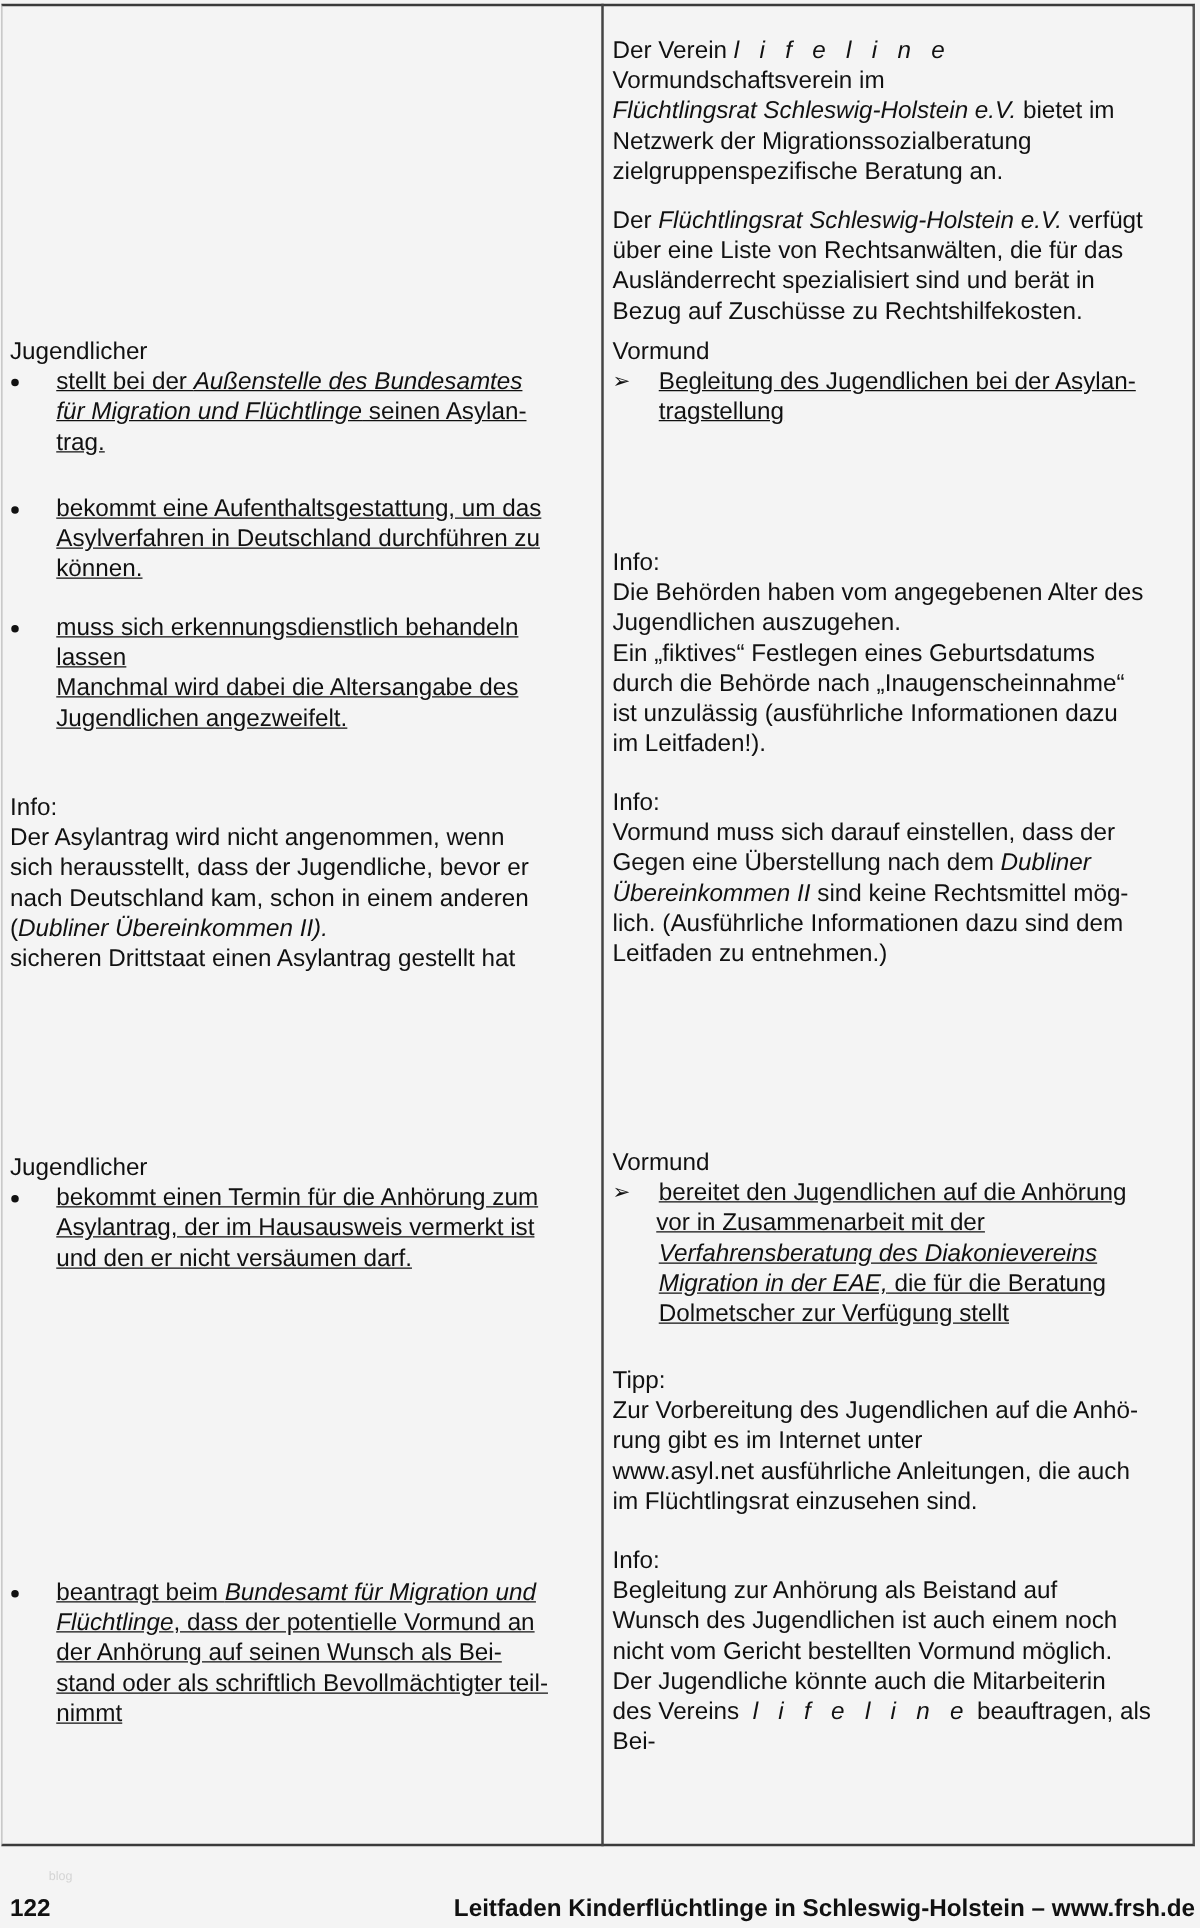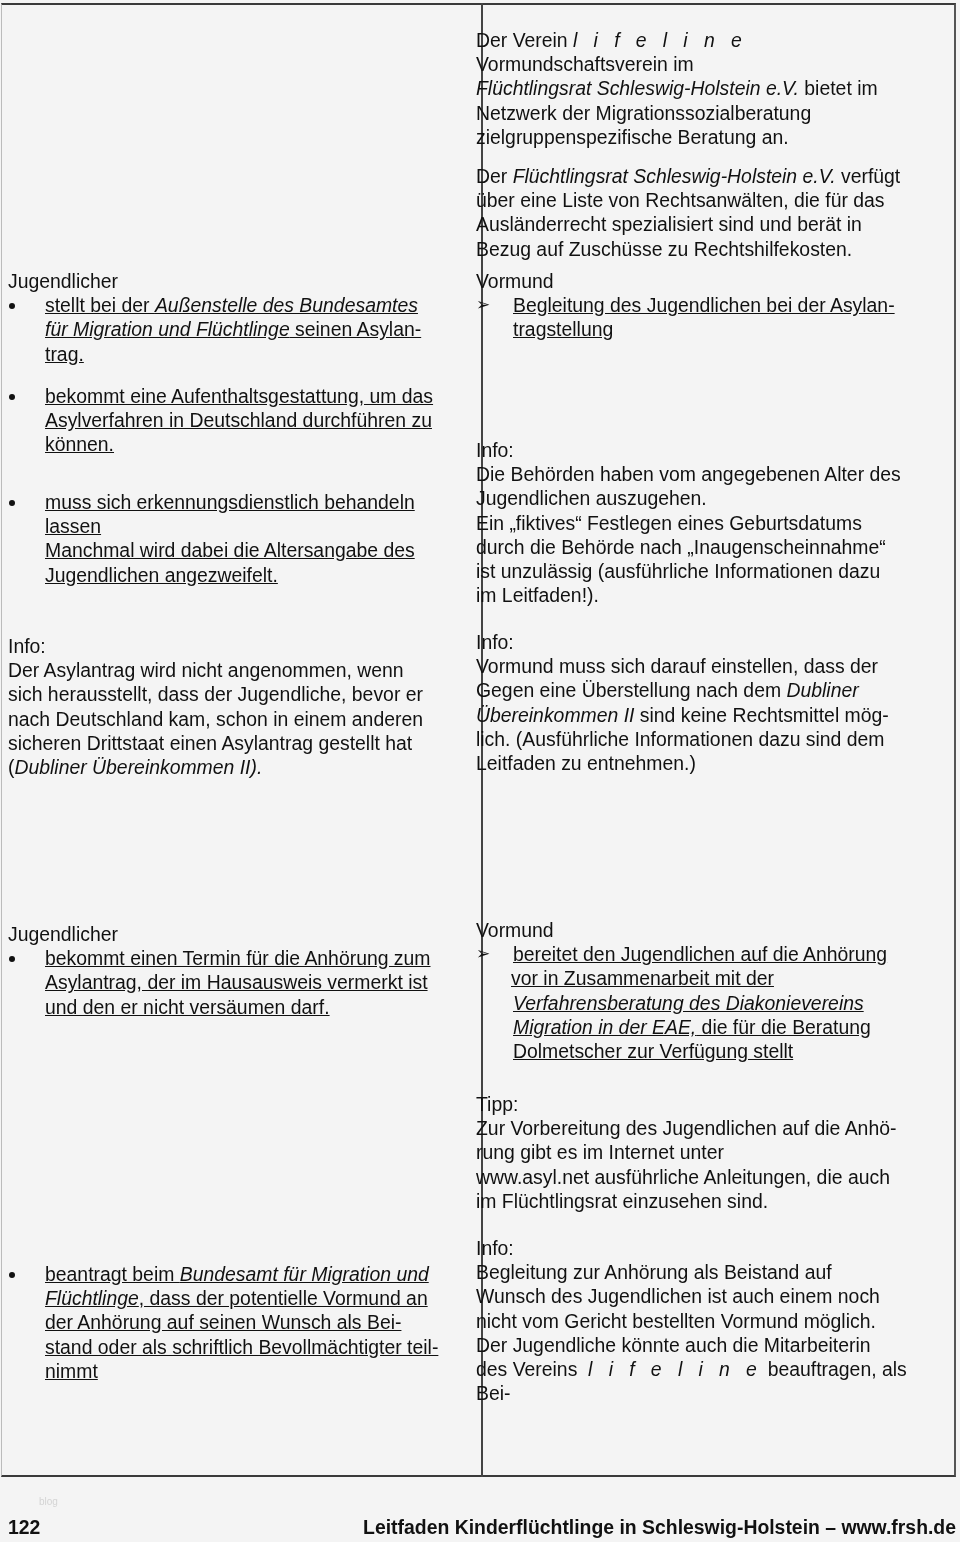--- a/index.html
+++ b/index.html
@@ -23,21 +23,21 @@
     box-sizing: border-box;
   }
   .divider {
     position: absolute;
     left: 481px; top: 3px;
     width: 2px; height: 1474px;
     background: #444;
   }
   .block { position: absolute; }
   .left { left: 8px; width: 468px; }
-  .right { left: 476px; width: 462px; }
+  .right { left: 490px; width: 462px; }
   .heading { font-weight: normal; }
   .item { position: relative; padding-left: 37px; text-decoration: underline; }
   .item .marker { position: absolute; left: 0; top: 0; width: 30px; }
   .item.bullet .marker::before {
     content: ""; position: absolute; left: 1px; top: 10px;
     width: 6px; height: 6px; border-radius: 50%; background: #111;
   }
   .item.arrow .marker { font-size: 17px; }
   .line { display: block; }
   i { font-style: italic; }
@@ -74,21 +74,21 @@
 
 <div class="block left" style="top:269px;">
   <div class="heading">Jugendlicher</div>
   <div class="item bullet">
     <span class="marker"></span>
     <span class="line"><span>stellt bei der </span><i>Außenstelle des Bundesamtes</i></span>
     <span class="line"><i>für Migration und Flüchtlinge</i><span> seinen Asylan-</span></span>
     <span class="line">trag.</span>
   </div>
 </div>
-<div class="block left" style="top:384px;">
+<div class="block left" style="top:395px;">
   <div class="item bullet">
     <span class="marker"></span>
     <span class="line">bekommt eine Aufenthaltsgestattung, um das</span>
     <span class="line">Asylverfahren in Deutschland durchführen zu</span>
     <span class="line">können.</span>
   </div>
 </div>
 <div class="block left" style="top:490px;">
   <div class="item bullet">
     <span class="marker"></span>
@@ -96,22 +96,22 @@
     <span class="line">lassen</span>
     <span class="line">Manchmal wird dabei die Altersangabe des</span>
     <span class="line">Jugendlichen angezweifelt.</span>
   </div>
 </div>
 <div class="block left" style="top:634px;">
   <div class="heading">Info:</div>
   <span class="line">Der Asylantrag wird nicht angenommen, wenn</span>
   <span class="line">sich herausstellt, dass der Jugendliche, bevor er</span>
   <span class="line">nach Deutschland kam, schon in einem anderen</span>
+  <span class="line"><span>(</span><i>Dubliner Übereinkommen II).</i></span>
   <span class="line">sicheren Drittstaat einen Asylantrag gestellt hat</span>
-  <span class="line"><span>(</span><i>Dubliner Übereinkommen II).</i></span>
 </div>
 
 <div class="block right" style="top:269px;">
   <div class="heading">Vormund</div>
   <div class="item arrow">
     <span class="marker">➢</span>
     <span class="line">Begleitung des Jugendlichen bei der Asylan-</span>
     <span class="line">tragstellung</span>
   </div>
 </div>

